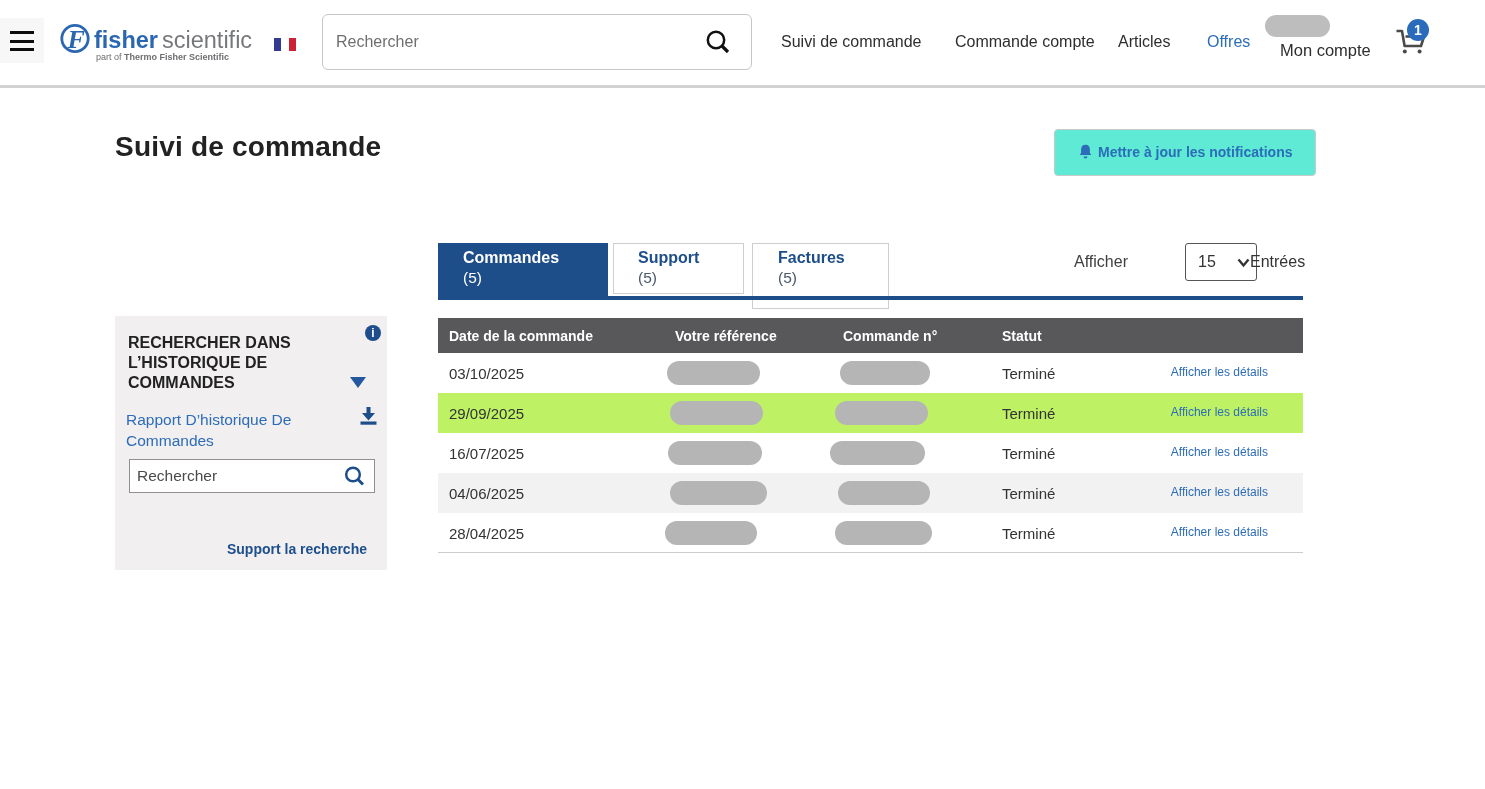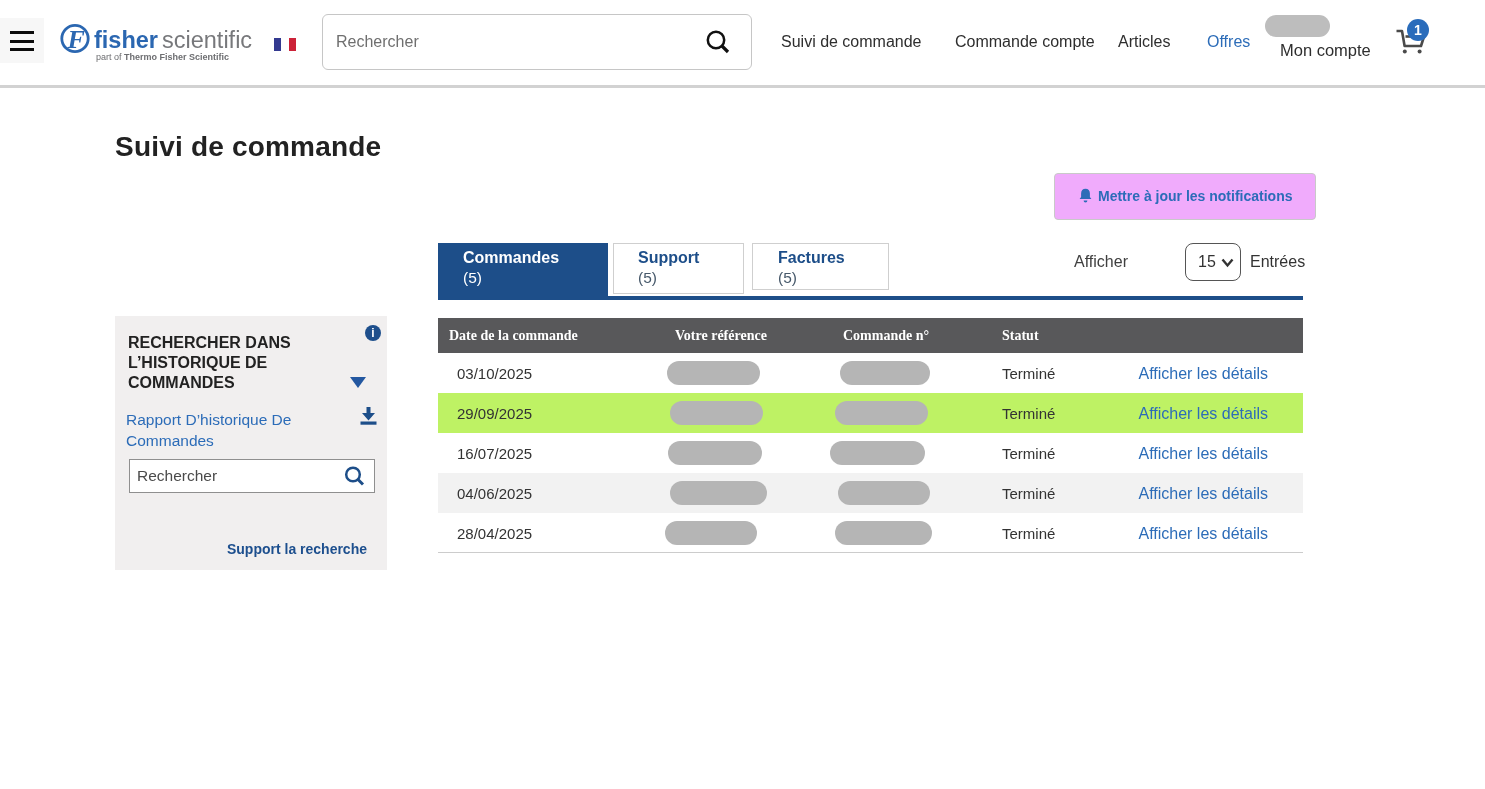--- a/index.html
+++ b/index.html
@@ -16,46 +16,46 @@
   .flag { position:absolute; left:274px; top:37.5px; width:22px; height:13px; display:flex; }
   .flag div { flex:1; }
   .srch { position:absolute; left:322px; top:14px; width:430px; height:56px; border:1px solid #c6c6c6; border-radius:6px; background:#fff; }
   .srch span { position:absolute; left:13px; top:18px; font-size:16px; color:#6f6f6f; }
   .navlink { position:absolute; top:33px; font-size:16px; color:#2e2e2e; white-space:nowrap; }
   .pill { position:absolute; left:1265px; top:15px; width:65px; height:22px; border-radius:11px; background:#bdbdbd; }
   .moncompte { position:absolute; left:1280px; top:41px; font-size:16.5px; color:#2e2e2e; }
 
   
   .h1 { position:absolute; left:115px; top:131px; font-size:28px; font-weight:bold; color:#222; letter-spacing:0.2px; }
-  .notifbtn { position:absolute; left:1054px; top:129px; width:262px; height:47px; border:1px solid #c9c9c9; border-radius:4px; background:#f0abfc;margin-top:44px; }
+  .notifbtn { position:absolute; left:1054px; top:129px; width:262px; height:47px; border:1px solid #c9c9c9; border-radius:4px; background:#5eead4; }
   .notifbtn span { position:absolute; left:43px; top:14px; font-size:14px; font-weight:bold; color:#2c6cb8; }
 
   
   .panel { position:absolute; left:115px; width:272px; background:#f1efef; }
   .sbt { font-weight:bold; font-size:16px; color:#222; }
   .tri-down { display:inline-block; width:0; height:0; border-left:8px solid transparent; border-right:8px solid transparent; border-top:11px solid #2357a0; }
   .tri-right { position:absolute; width:0; height:0; border-top:7px solid transparent; border-bottom:7px solid transparent; border-left:10px solid #2357a0; }
   .sel1 { position:absolute; left:13px; top:51px; width:247px; height:37px; background:#fff; border:1px solid #4a4a4a; }
   .blob { background:#b5b5b5; border-radius:12px; }
   .sideinput { position:absolute; left:14px; width:246px; background:#fff; border:1px solid #8f8f8f; }
   .linkblue { color:#2c6cb8; }
   .row3 { position:absolute; left:0; width:272px; border-top:1px solid #b3b3b3; }
 
   
   .tab { position:absolute; top:243px; }
   .tabtxt { font-weight:bold; font-size:16px; }
   .underbar { position:absolute; left:438px; top:296px; width:865px; height:4px; background:#1d4e89; }
 
   
   .thead { position:absolute; left:438px; top:318px; width:865px; height:35px; background:#58585a; }
-  .thead span { position:absolute; top:10px; color:#fff; font-weight:bold; font-size:14px;font-family:Liberation Serif, serif; }
+  .thead span { position:absolute; top:10px; color:#fff; font-weight:bold; font-size:14px; }
   .trow { position:absolute; left:438px; width:865px; height:40px; }
-  .trow .date { position:absolute; left:11px; top:12px; font-size:15px; color:#333;margin-left:8px; }
+  .trow .date { position:absolute; left:11px; top:12px; font-size:15px; color:#333; }
   .trow .st { position:absolute; left:564px; top:12px; font-size:15px; color:#333; }
-  .trow .lnk { position:absolute; right:35px; top:12px; font-size:16px; color:#2c6cb8; }
+  .trow .lnk { position:absolute; right:35px; top:12px; font-size:12px; color:#2c6cb8; }
   .trow .bl { position:absolute; top:8px; height:24px; }
 </style>
 </head>
 <body>
 <div class="page">
 
   <div class="hdr">
     <div class="burgerbg">
       <div class="bar" style="top:13px"></div>
       <div class="bar" style="top:21.5px"></div>
@@ -132,28 +132,28 @@
 
 
   <div class="tab" style="left:438px;width:170px;height:53px;background:#1d4e89">
     <span class="abs tabtxt" style="left:25px;top:6px;color:#fff">Commandes</span>
     <span class="abs" style="left:25px;top:26px;color:#fff;font-size:15.5px">(5)</span>
   </div>
   <div class="tab" style="left:613px;width:131px;height:51px;background:#fff;border:1px solid #cfcfcf">
     <span class="abs tabtxt" style="left:24px;top:5px;color:#1d4e89">Support</span>
     <span class="abs" style="left:24px;top:25px;color:#47596b;font-size:15.5px">(5)</span>
   </div>
-  <div class="tab" style="left:752px;width:137px;height:47px;background:#fff;border:1px solid #cfcfcf">
+  <div class="tab" style="left:752px;width:137px;height:66px;background:#fff;border:1px solid #cfcfcf">
     <span class="abs tabtxt" style="left:25px;top:5px;color:#1d4e89">Factures</span>
     <span class="abs" style="left:25px;top:25px;color:#47596b;font-size:15.5px">(5)</span>
   </div>
   <div class="underbar"></div>
 
   <span class="abs" style="left:1074px;top:253px;font-size:16px;color:#404040">Afficher</span>
-  <div class="abs" style="left:1185px;top:243px;width:56px;height:38px;border:1.5px solid #555;border-radius:8px;background:#fff">
+  <div class="abs" style="left:1185px;top:243px;width:72px;height:38px;border:1.5px solid #555;border-radius:3px;background:#fff">
     <span class="abs" style="left:12px;top:9px;font-size:16px;color:#333">15</span>
     <svg class="abs" style="right:6px;top:14px" width="13" height="10" viewBox="0 0 13 10">
       <path d="M1.5 1.5 l5 6 l5 -6" fill="none" stroke="#333" stroke-width="2.4"></path>
     </svg>
   </div>
   <span class="abs" style="left:1250px;top:253px;font-size:16px;color:#333">Entrées</span>
 
   <div class="thead">
     <span style="left:11px">Date de la commande</span>
     <span style="left:237px">Votre référence</span>

